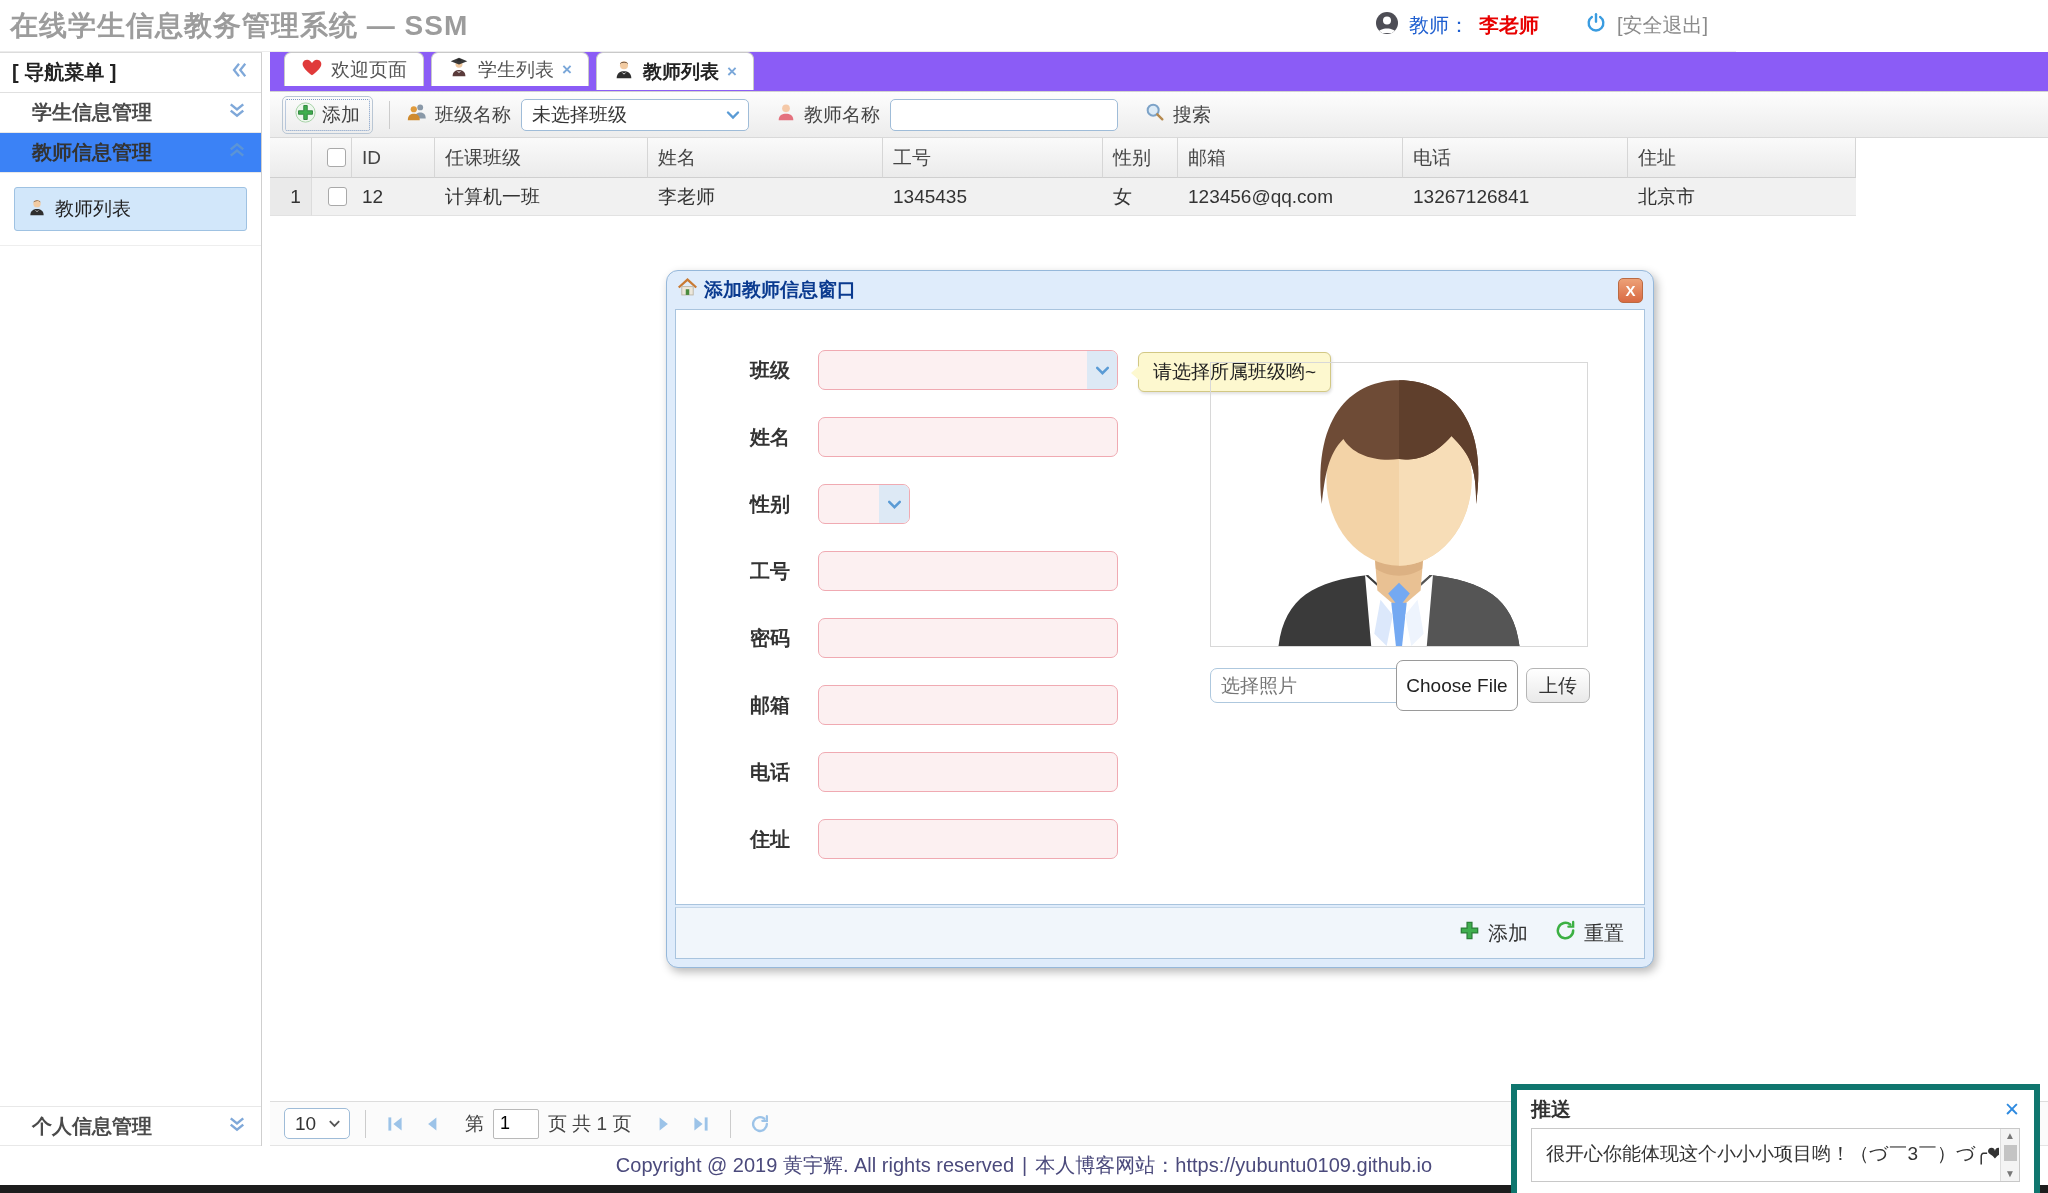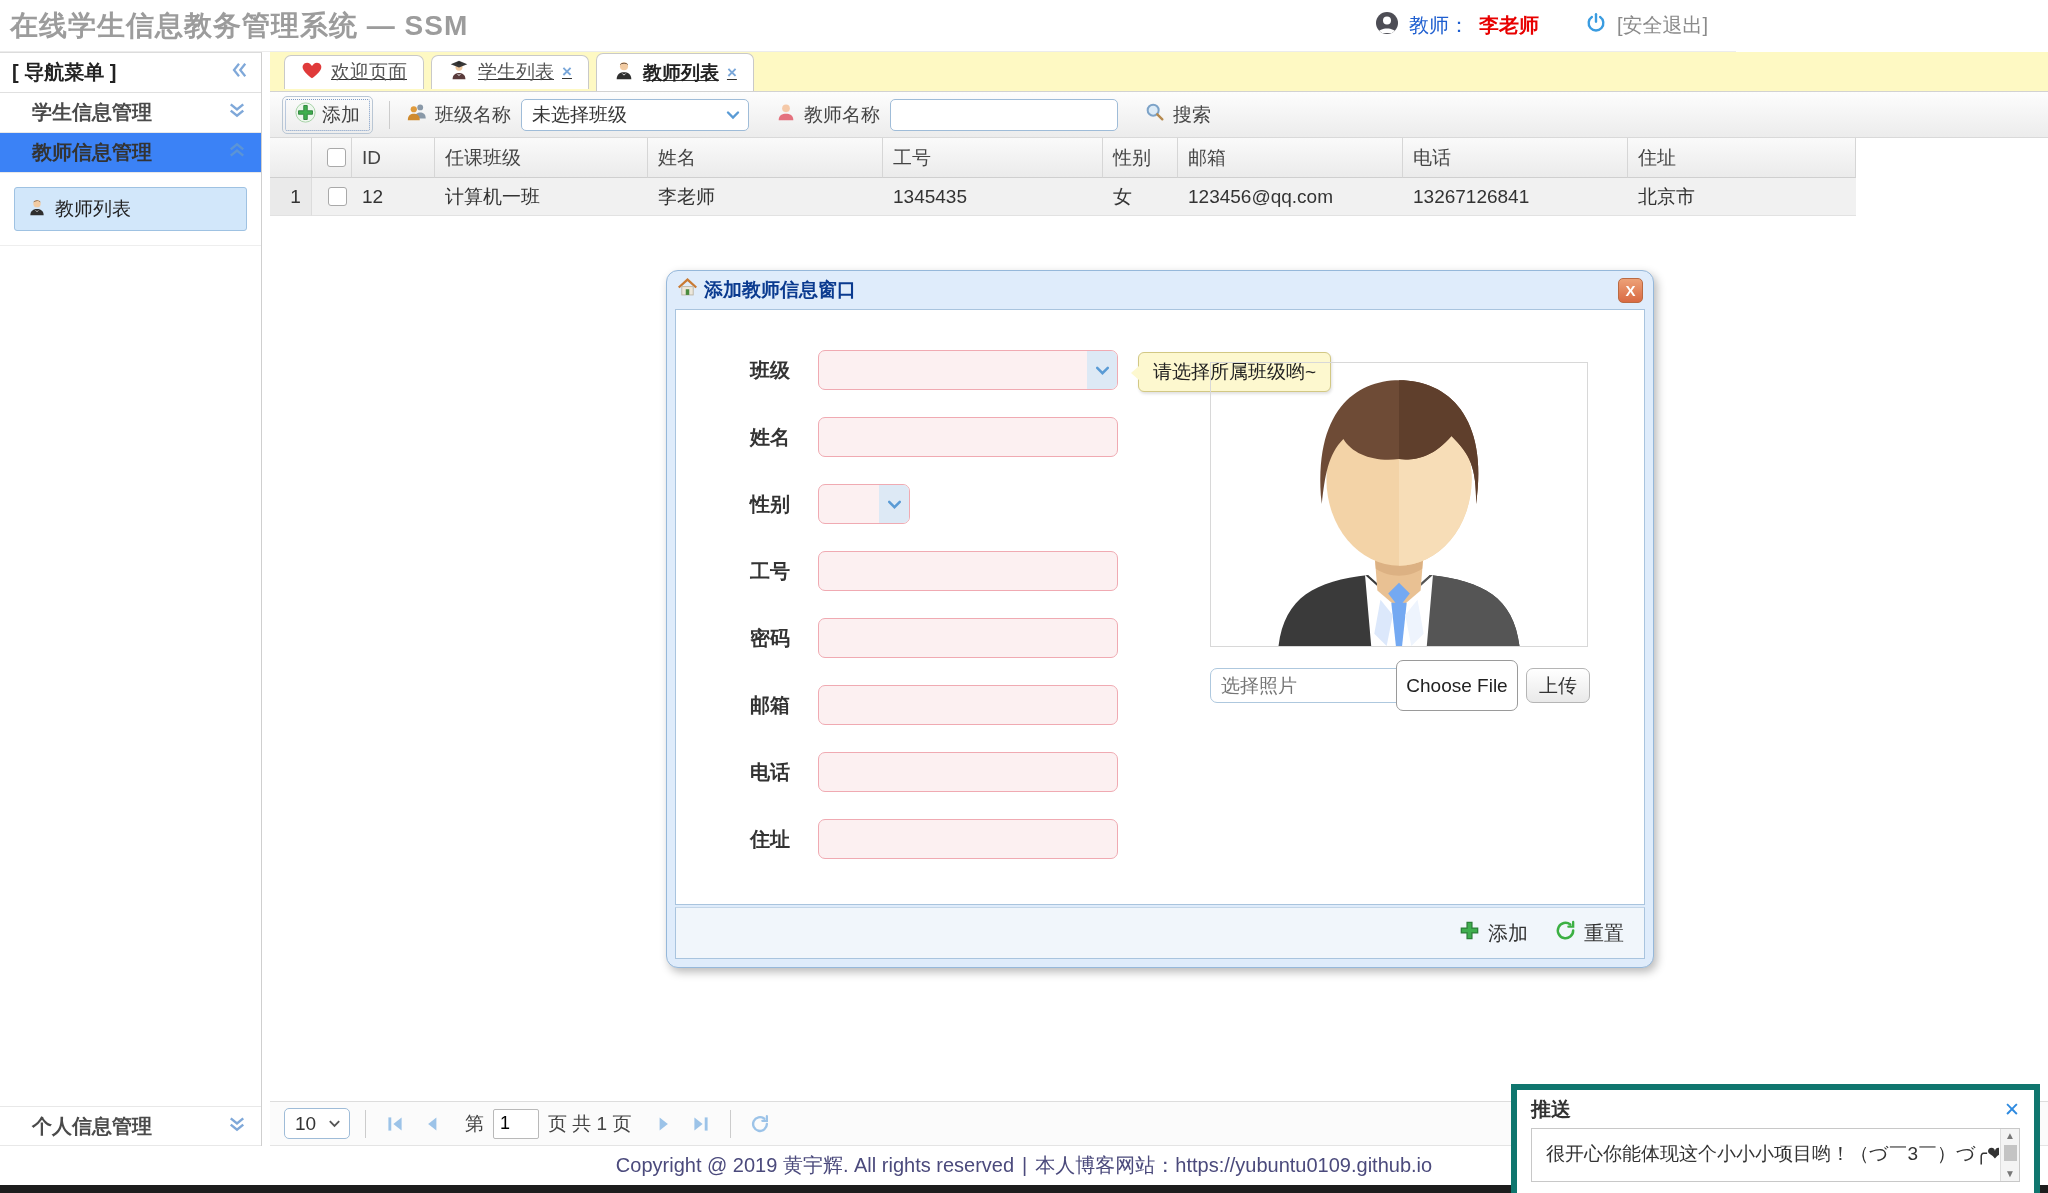--- a/index.html
+++ b/index.html
@@ -26,22 +26,22 @@
     border-bottom:1px solid #e8e8e8; font-weight:bold; color:#4a4a4a; font-size:20px; cursor:pointer; background:#fff; }
   .acc-item .chev { margin-left:auto; }
   .acc-item.selected { background:#3b82f6; color:#333; }
   #acc-panel { padding:14px 14px; border-bottom:1px solid #eee; }
   #teacher-list-item { height:44px; background:#d2e7fa; border:1px solid #9fc2e2; border-radius:3px;
     display:flex; align-items:center; gap:8px; padding:0 12px; font-size:19px; color:#222; cursor:pointer; }
   #acc-bottom { position:absolute; left:0; bottom:0; width:261px; }
   #acc-bottom .acc-item { border-top:1px solid #e8e8e8; }
 
   
-  #tabbar { position:absolute; left:270px; top:52px; width:1778px; height:40px; background:#fef9c3;
-    border-bottom:1px solid #d2d2d2; display:flex; align-items:center; padding-left:14px;text-decoration:underline; }
+  #tabbar { position:absolute; left:270px; top:52px; width:1778px; height:40px; background:#8b5cf6;
+    border-bottom:1px solid #d2d2d2; display:flex; align-items:flex-start; padding-left:14px; }
   .tab { height:34px; display:flex; align-items:center; gap:8px; padding:0 16px; background:#fff;
     border:1px solid #c9c9c9; border-bottom:none; border-radius:7px 7px 0 0; margin-right:7px;
     font-size:19px; color:#555; cursor:pointer; position:relative; }
   .tab.active { height:38px; font-weight:bold; color:#222; z-index:2; margin-bottom:-1px; background:#fff; }
   .tab .x { color:#7aa7d9; font-weight:bold; font-size:17px; cursor:pointer; }
 
   
   #toolbar { position:absolute; left:270px; top:92px; width:1778px; height:46px;
     background:linear-gradient(#fdfdfd,#ececec); border-bottom:1px solid #d9d9d9;
     display:flex; align-items:center; gap:10px; padding-left:12px; font-size:19px; color:#444; }

